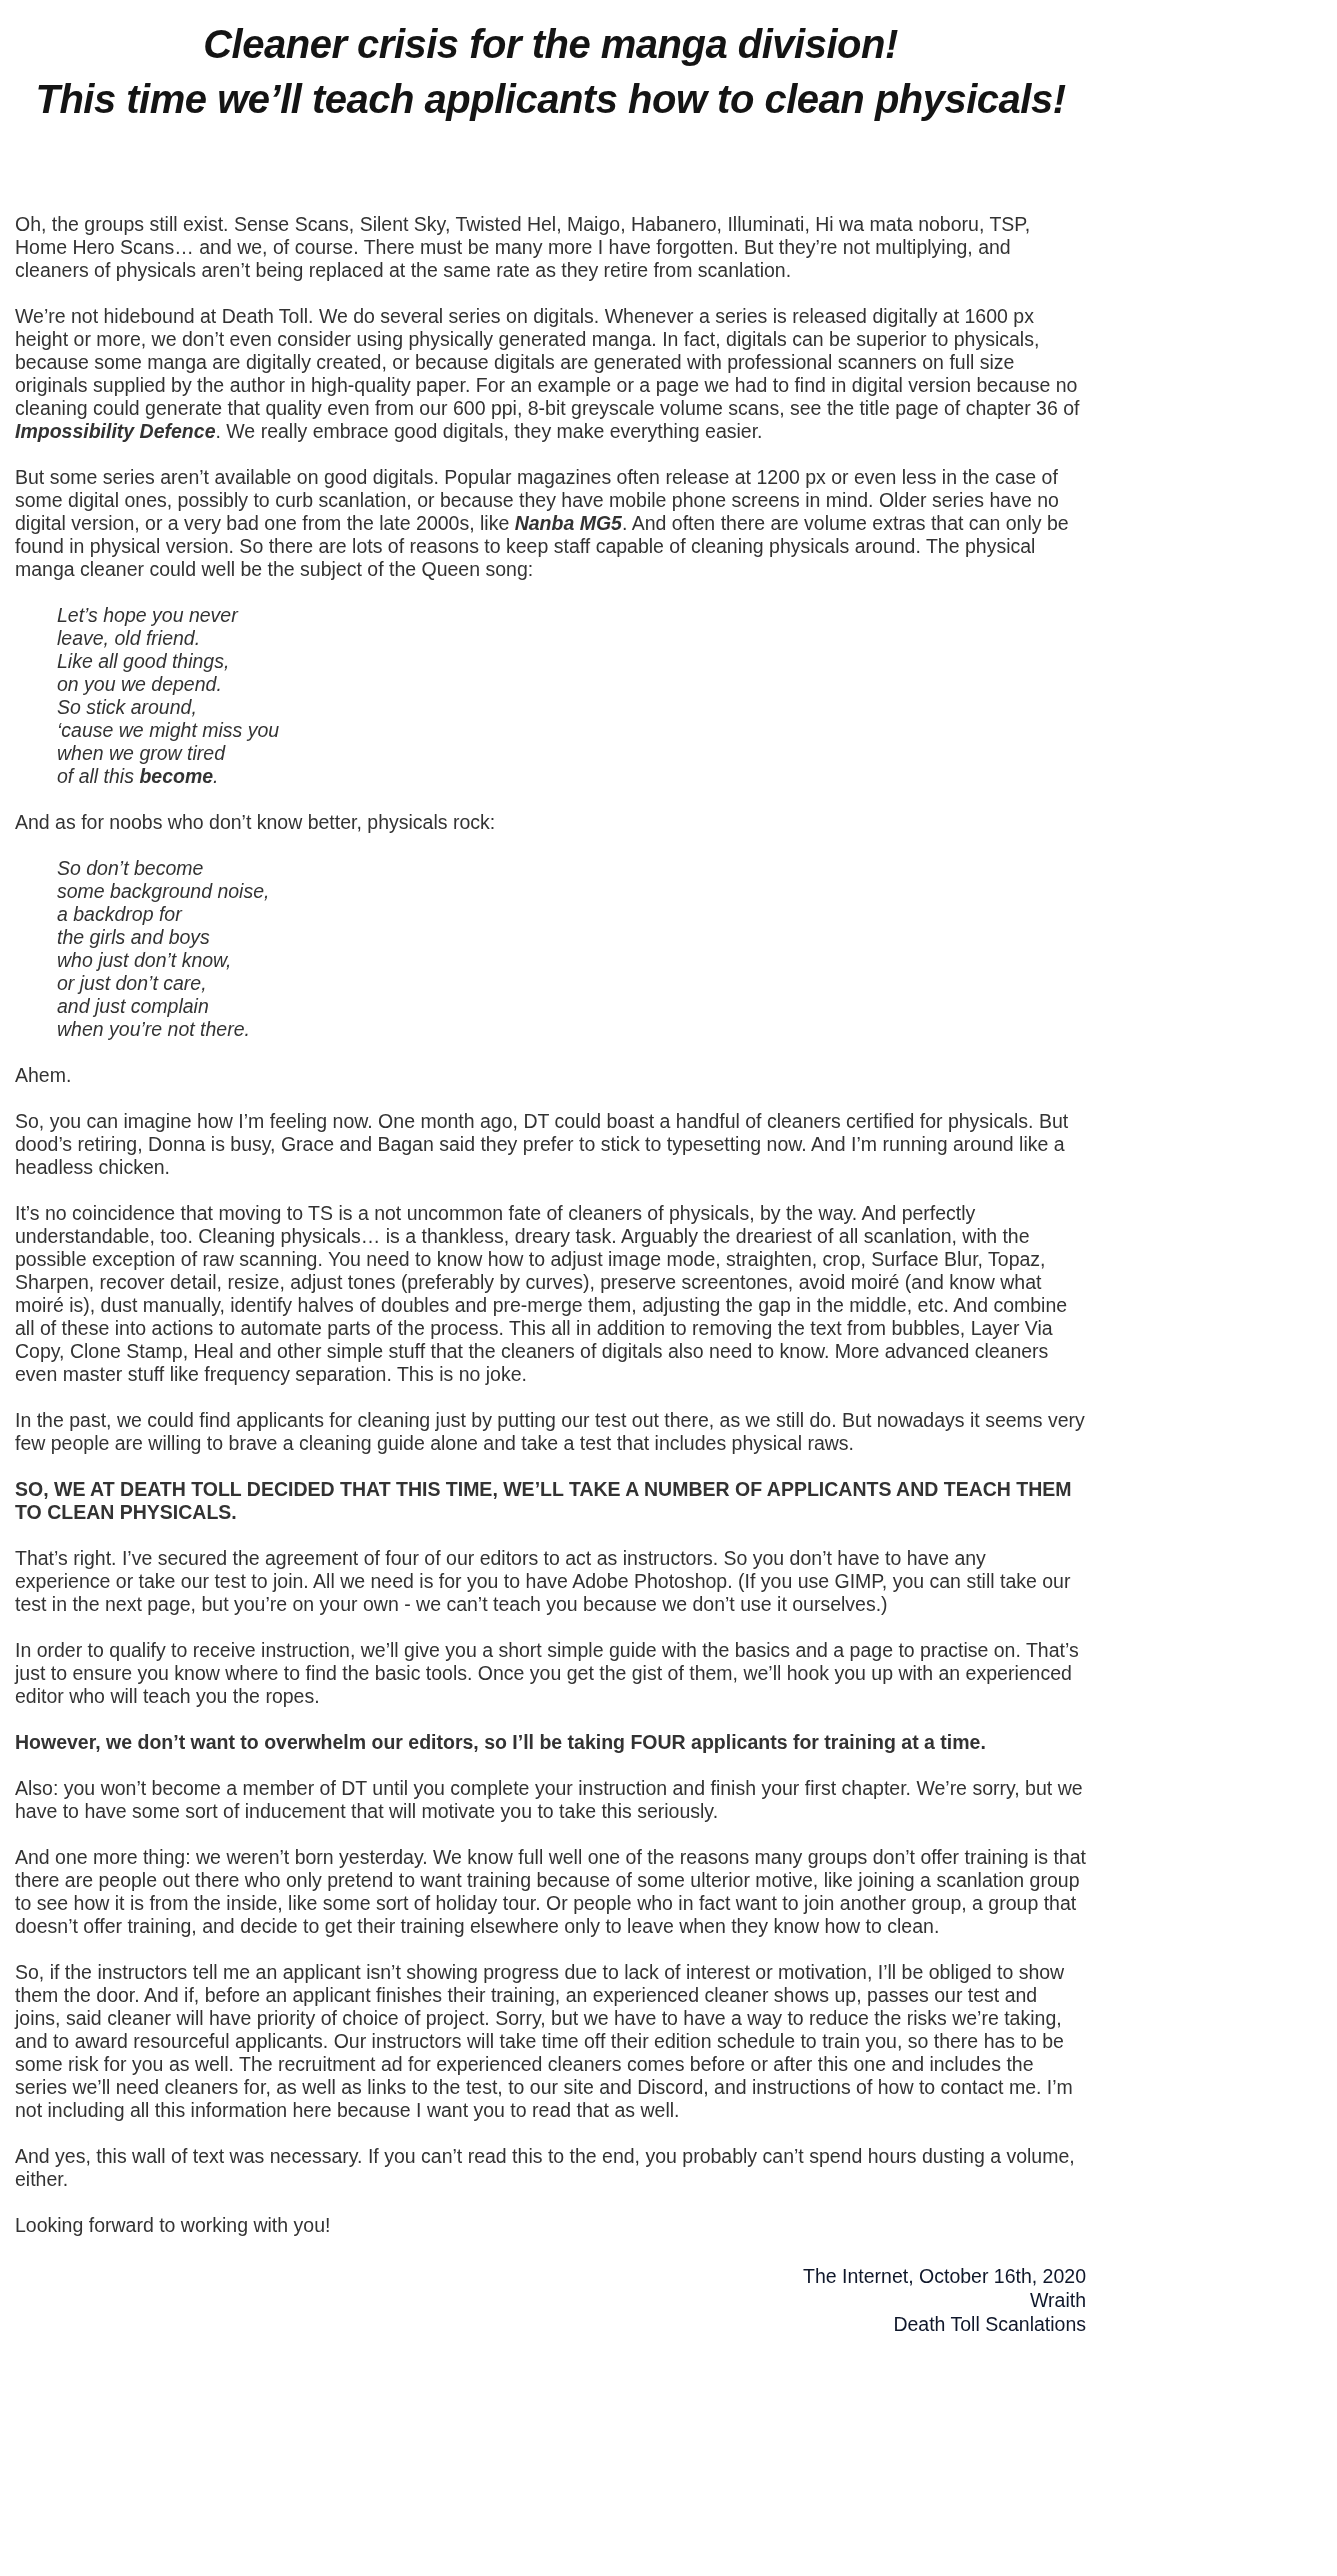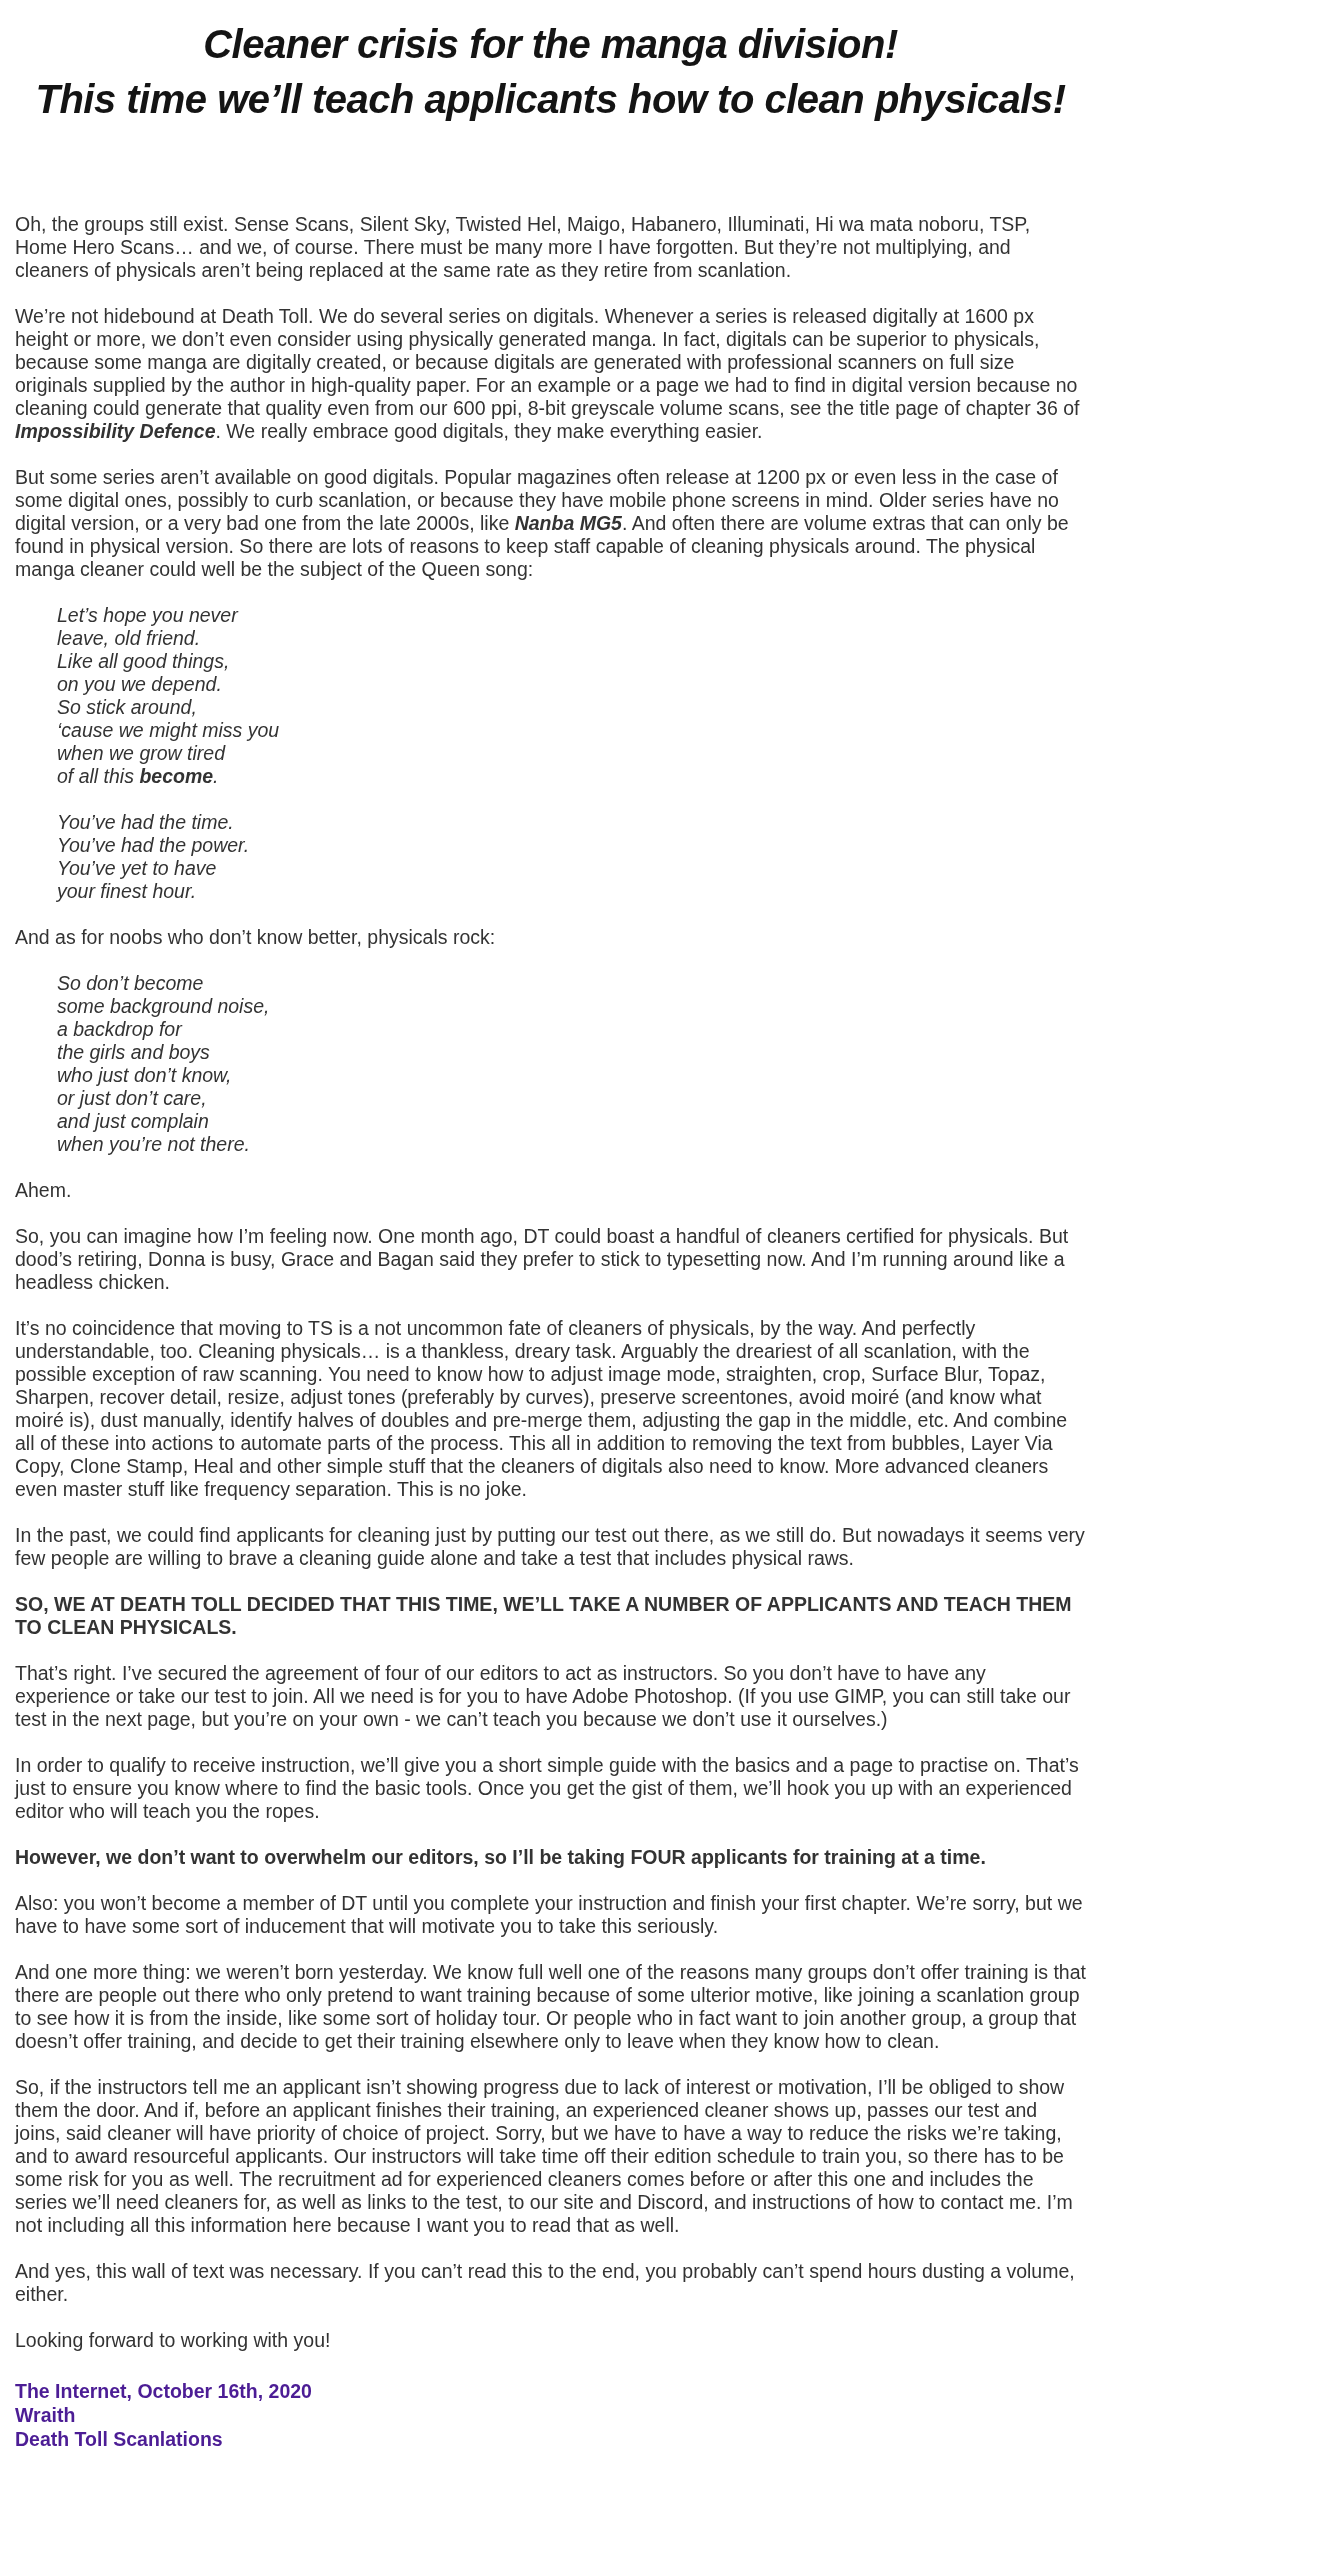--- a/index.html
+++ b/index.html
@@ -33,26 +33,25 @@
   .doc-body p.bold {
     font-weight: bold;
   }
   .quote {
     font-style: italic;
     white-space: pre-line;
     padding-left: 42px;
     margin: 8px 0 23px 0;
   }
   .signature {
-    text-align: left;
+    text-align: right;
     font-size: 19.5px;
     line-height: 1.22;
     margin-top: 28px;
-    color: #4c1d95;
-    font-weight: bold;
+    color: #0f172a;
   }
 </style>
 </head>
 <body>
 
 <div class="page">
   <h1 class="doc-title">
     <span>Cleaner crisis for the manga division!</span><br>
     <span>This time we’ll teach applicants how to clean physicals!</span>
   </h1>
@@ -62,24 +61,20 @@
       <p>We’re not hidebound at Death Toll. We do several series on digitals. Whenever a series is released digitally at 1600 px height or more, we don’t even consider using physically generated manga. In fact, digitals can be superior to physicals, because some manga are digitally created, or because digitals are generated with professional scanners on full size originals supplied by the author in high-quality paper. For an example or a page we had to find in digital version because no cleaning could generate that quality even from our 600 ppi, 8-bit greyscale volume scans, see the title page of chapter 36 of <span style="font-weight: bold; font-style: italic;">Impossibility Defence</span>. We really embrace good digitals, they make everything easier.</p>
       <p>But some series aren’t available on good digitals. Popular magazines often release at 1200 px or even less in the case of some digital ones, possibly to curb scanlation, or because they have mobile phone screens in mind. Older series have no digital version, or a very bad one from the late 2000s, like <span style="font-weight: bold; font-style: italic;">Nanba MG5</span>. And often there are volume extras that can only be found in physical version. So there are lots of reasons to keep staff capable of cleaning physicals around. The physical manga cleaner could well be the subject of the Queen song:</p>
       <div class="quote">Let’s hope you never
 leave, old friend.
 Like all good things,
 on you we depend.
 So stick around,
 ‘cause we might miss you
 when we grow tired
 of all this <span style="font-weight: bold;">become</span>.</div>
-      <div class="quote">You’ve had the time.
-You’ve had the power.
-You’ve yet to have
-your finest hour.</div>
       <p>And as for noobs who don’t know better, physicals rock:</p>
       <div class="quote">So don’t become
 some background noise,
 a backdrop for
 the girls and boys
 who just don’t know,
 or just don’t care,
 and just complain
 when you’re not there.</div>
       <p>Ahem.</p>

